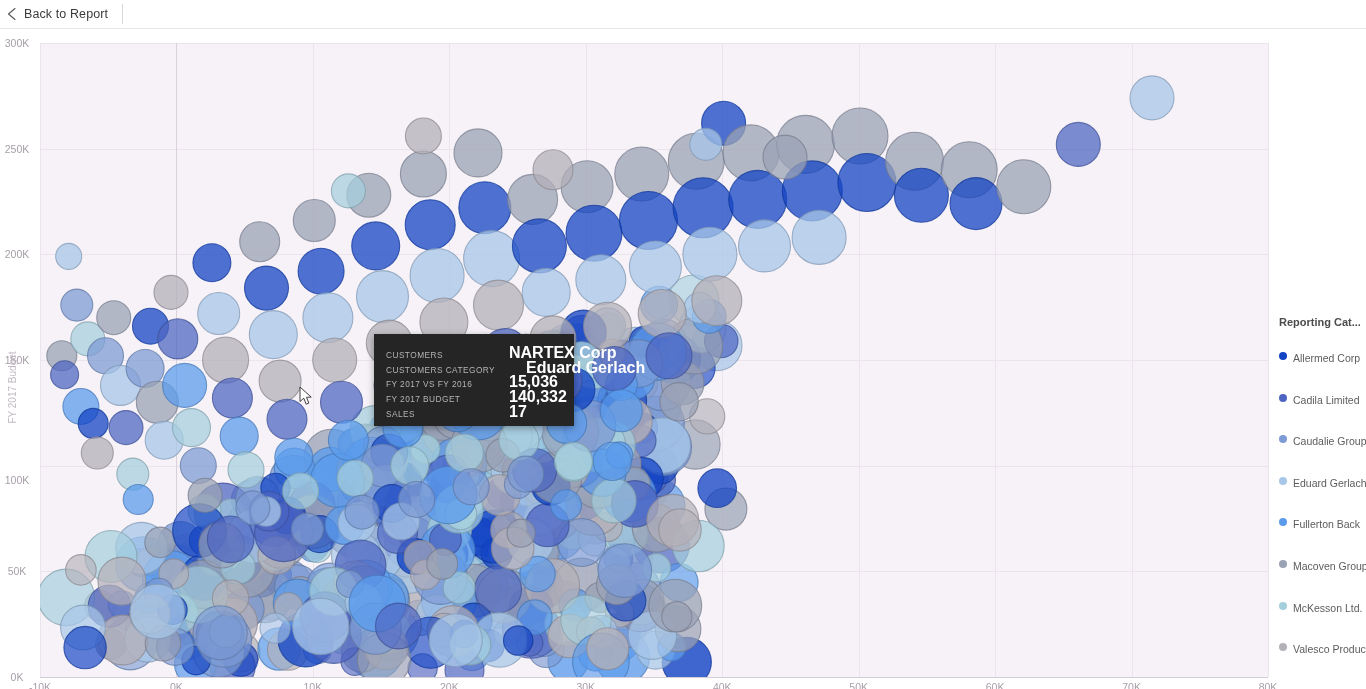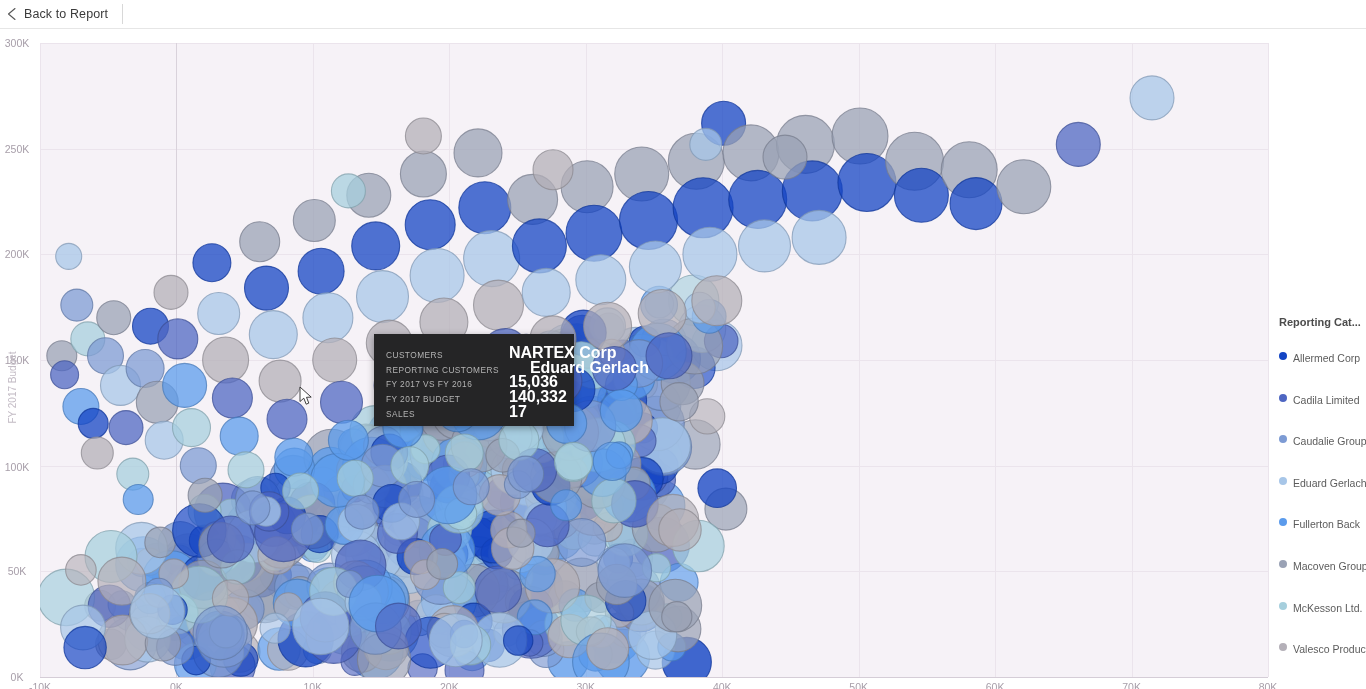--- a/index.html
+++ b/index.html
@@ -935,21 +935,21 @@
         <circle cx="308.4" cy="147.9" r="17.0" fill="#a6cfdd" fill-opacity="0.74" stroke="rgb(129,161,172)" stroke-opacity="0.75" stroke-width="1.1"></circle>
         <circle cx="665.8" cy="101.4" r="16.0" fill="#a7c6e8" fill-opacity="0.74" stroke="rgb(130,154,181)" stroke-opacity="0.75" stroke-width="1.1"></circle>
         <circle cx="513.0" cy="126.8" r="20.0" fill="#b4b0b8" fill-opacity="0.74" stroke="rgb(140,137,144)" stroke-opacity="0.75" stroke-width="1.1"></circle>
         <circle cx="745.0" cy="114.1" r="22.0" fill="#9aa2b5" fill-opacity="0.74" stroke="rgb(120,126,141)" stroke-opacity="0.75" stroke-width="1.1"></circle>
       </svg>
     </div>
 
   <div id="y-axis-ticks">
       <div class="ylab" style="top: 648px;">0K</div>
       <div class="ylab" style="top: 542.333px;">50K</div>
-      <div class="ylab" style="top: 438px;">100K</div>
+      <div class="ylab" style="top: 451px;">100K</div>
       <div class="ylab" style="top: 331px;">150K</div>
       <div class="ylab" style="top: 225.333px;">200K</div>
       <div class="ylab" style="top: 119.667px; padding-left: 30px;">250K</div>
       <div class="ylab" style="top: 14px;">300K</div>
     </div>
   <div id="x-axis-ticks">
       <div class="xlab" style="left: 40px;">-10K</div>
       <div class="xlab" style="left: 176.444px;">0K</div>
       <div class="xlab" style="left: 312.889px;">10K</div>
       <div class="xlab" style="left: 449.333px;">20K</div>
@@ -1001,21 +1001,21 @@
       </div>
   </div>
 
   <div id="tooltip">
     <div id="tooltip-rows">
         <div class="tt-row">
           <span class="tt-key">CUSTOMERS</span>
           <span class="tt-val">NARTEX Corp</span>
         </div>
         <div class="tt-row">
-          <span class="tt-key">REPORTING CUSTOMERS</span>
+          <span class="tt-key">CUSTOMERS CATEGORY</span>
           <span class="tt-val">Eduard Gerlach</span>
         </div>
         <div class="tt-row">
           <span class="tt-key">FY 2017 VS FY 2016</span>
           <span class="tt-val">15,036</span>
         </div>
         <div class="tt-row">
           <span class="tt-key">FY 2017 BUDGET</span>
           <span class="tt-val">140,332</span>
         </div>

